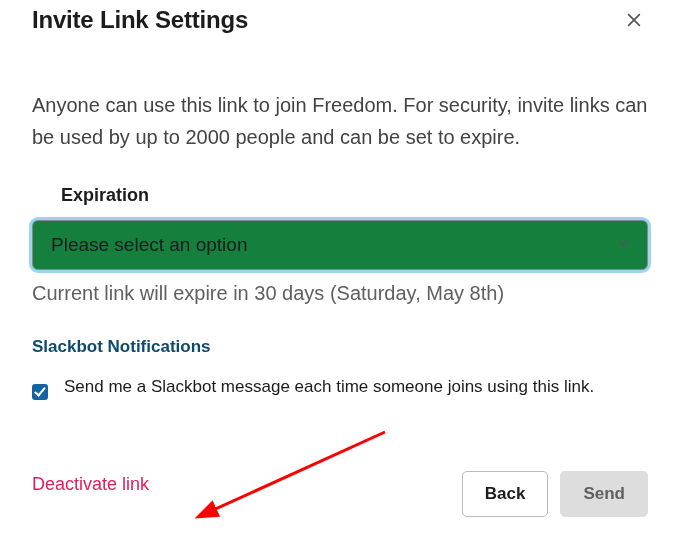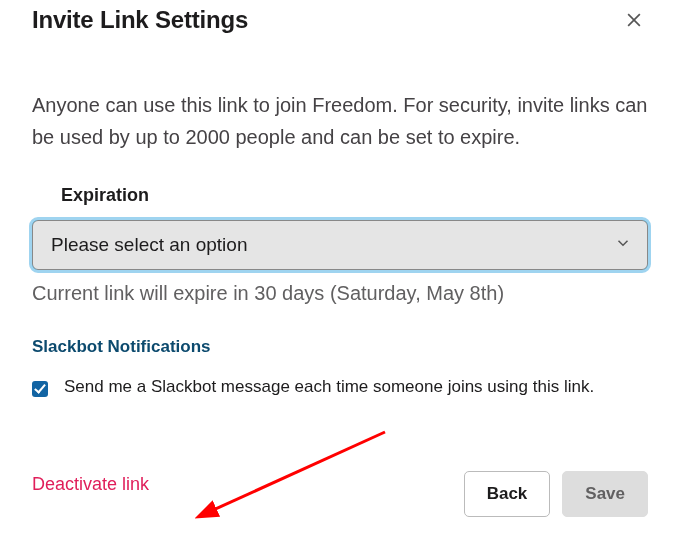--- a/index.html
+++ b/index.html
@@ -61,21 +61,21 @@
     .select-wrapper {
       margin-top: 14px;
       position: relative;
     }
     .select-box {
       width: 100%;
       padding: 13px 40px 13px 18px;
       font-size: 19px;
       border: 1px solid #888;
       border-radius: 6px;
-      background: #e5e5e5;
+      background: #15803d;
       cursor: pointer;
       text-align: left;
       color: #1d1c1d;
       outline: 3px solid #9fd4f0;
       outline-offset: 0px;
       box-shadow: 0 0 0 1px #1d9bd1;
     }
     .select-chevron {
       position: absolute;
       right: 16px;
@@ -91,21 +91,21 @@
     }
     .section-label-2 {
       margin-top: 32px;
       font-size: 17px;
       font-weight: 700;
       color: #0c4a6e;
     }
     .checkbox-row {
       margin-top: 16px;
       display: flex;
-      align-items: center;
+      align-items: flex-end;
       gap: 16px;
     }
     .checkbox {
       width: 16px;
       height: 16px;
       flex-shrink: 0;
       margin-top: 5px;
       appearance: none;
       border: none;
       border-radius: 3px;
@@ -207,21 +207,21 @@
 
   <div class="checkbox-row">
     <input type="checkbox" class="checkbox" checked="" style="">
     <label class="checkbox-label">Send me a Slackbot message each time someone joins using this link.</label>
   </div>
 
   <div class="footer">
     <button class="deactivate">Deactivate link</button>
     <div class="footer-buttons">
       <button class="btn btn-back">Back</button>
-      <button class="btn btn-save">Save</button>
+      <button class="btn btn-save">Send</button>
     </div>
   </div>
 
 </div>
 
 <svg class="arrow-svg" width="220" height="110">
   <defs>
     <marker id="arrowhead" markerWidth="8" markerHeight="8" refX="6" refY="3" orient="auto">
       <polygon points="0 0, 8 3, 0 6" fill="#ff0000"></polygon>
     </marker>

